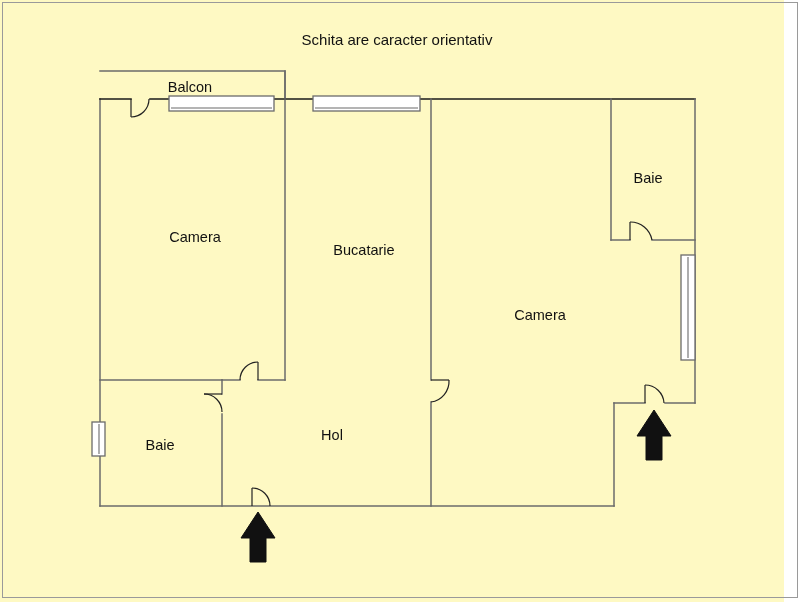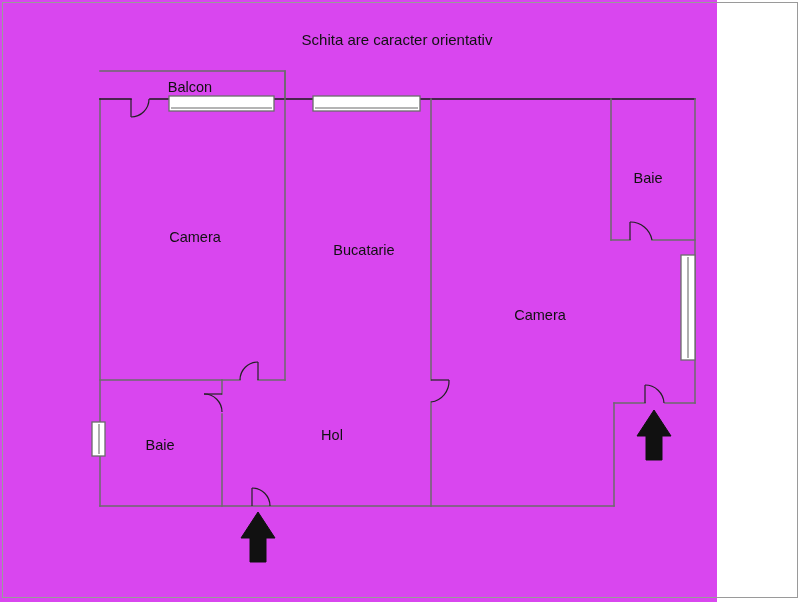--- a/index.html
+++ b/index.html
@@ -8,23 +8,23 @@
     background: #ffffff;
   }
   body {
     width: 802px;
     height: 602px;
     font-family: "Liberation Sans", sans-serif;
     overflow: hidden;
   }
   #page {
     position: relative;
-    width: 717px;
+    width: 784px;
     height: 602px;
-    background: #d946ef;
+    background: #fef9c3;
     box-sizing: border-box;
   }
   #outer-frame {
     position: absolute;
     left: 2px;
     top: 2px;
     width: 796px;
     height: 596px;
     border: 1px solid #9a9a9a;
     box-sizing: border-box;

